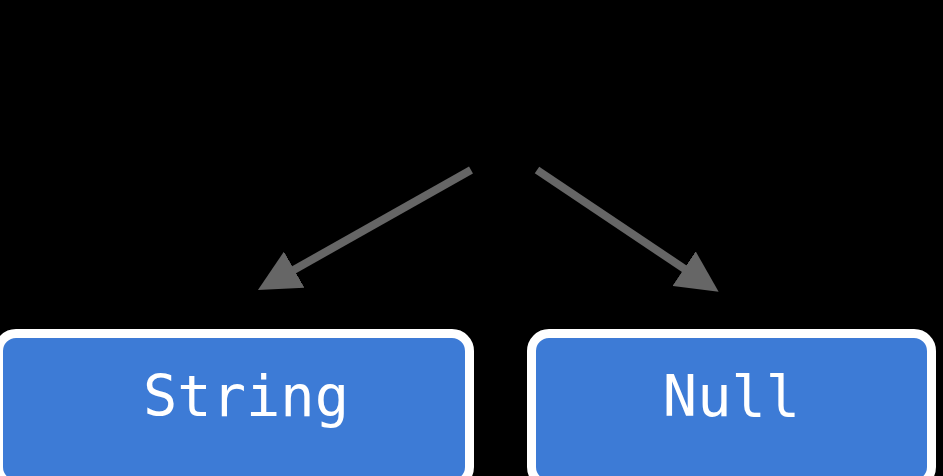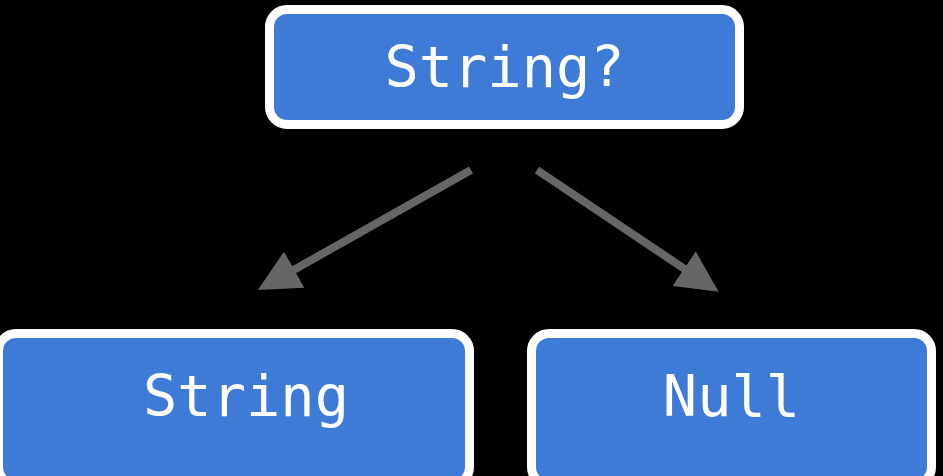--- a/index.html
+++ b/index.html
@@ -94,23 +94,20 @@
 
     <g>
       <line x1="471" y1="170" x2="267" y2="285" stroke="#666666" stroke-width="8" marker-end="url(#arrowhead-gray)"></line>
     </g>
 
     <g>
       <line x1="537" y1="170" x2="710" y2="286" stroke="#666666" stroke-width="8" marker-end="url(#arrowhead-gray)"></line>
     </g>
   </svg>
 
-  <div id="node-root" class="node">
-    <span class="node-label">String?</span>
-  </div>
 
   <div id="node-string" class="node">
     <span class="node-label">String</span>
   </div>
 
   <div id="node-null" class="node">
     <span class="node-label">Null</span>
   </div>
 
 </div>

